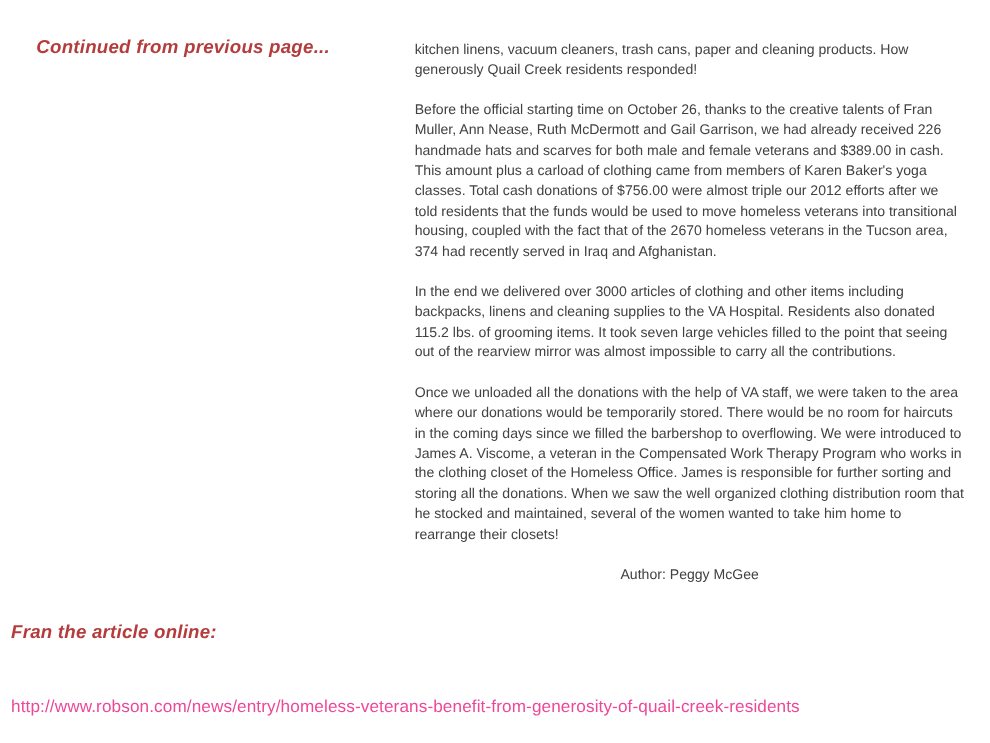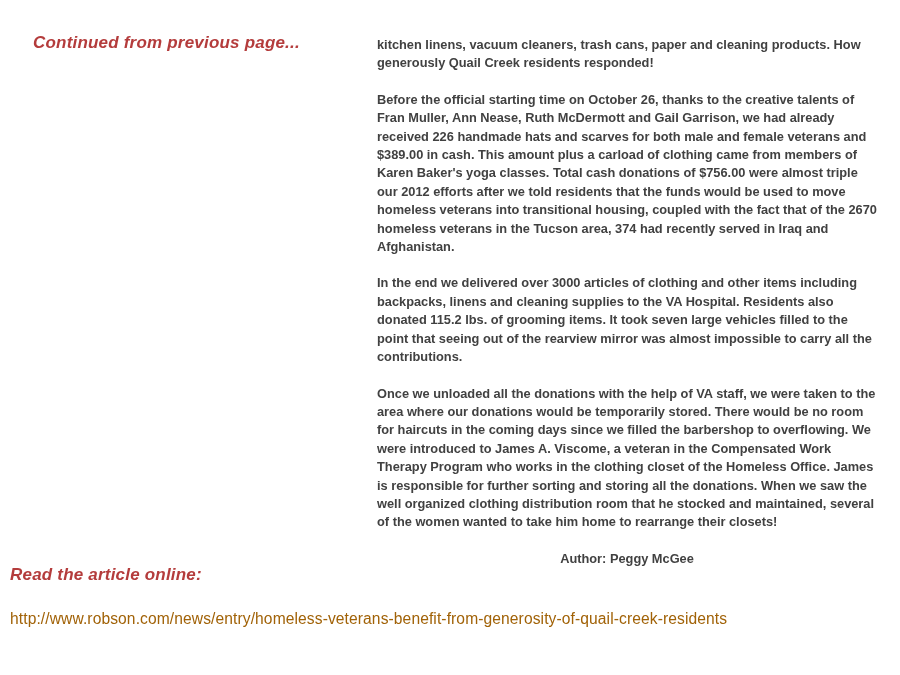--- a/index.html
+++ b/index.html
@@ -29,37 +29,36 @@
     left: 33px;
     top: 33px;
   }
   .read-online-note {
     left: 10px;
     top: 565px;
   }
   .article-url {
     position: absolute;
     left: 10px;
-    top: 610px;
+    top: 634px;
     font-size: 15.6px;
     letter-spacing: 0.1px;
-    color: #a16207;
+    color: #ec4899;
     text-decoration: none;
     white-space: nowrap;
     cursor: pointer;
   }
   .article-column {
     position: absolute;
     left: 377px;
     top: 36px;
     width: 500px;
     color: #414141;
     font-size: 12.8px;
     line-height: 18.4px;
-    font-weight: bold;
   }
   .article-column p {
     margin: 0 0 18px 0;
   }
   .author-line {
     margin: 0;
     text-align: center;
   }
 </style>
 </head>
@@ -70,17 +69,17 @@
   <div class="red-note continued-note">Continued from previous page...</div>
 
   <div class="article-column">
     <p>kitchen linens, vacuum cleaners, trash cans, paper and cleaning products. How generously Quail Creek residents responded!</p>
     <p>Before the official starting time on October 26, thanks to the creative talents of Fran Muller, Ann Nease, Ruth McDermott and Gail Garrison, we had already received 226 handmade hats and scarves for both male and female veterans and $389.00 in cash. This amount plus a carload of clothing came from members of Karen Baker's yoga classes. Total cash donations of $756.00 were almost triple our 2012 efforts after we told residents that the funds would be used to move homeless veterans into transitional housing, coupled with the fact that of the 2670 homeless veterans in the Tucson area, 374 had recently served in Iraq and Afghanistan.</p>
     <p>In the end we delivered over 3000 articles of clothing and other items including backpacks, linens and cleaning supplies to the VA Hospital. Residents also donated 115.2 lbs. of grooming items. It took seven large vehicles filled to the point that seeing out of the rearview mirror was almost impossible to carry all the contributions.</p>
     <p>Once we unloaded all the donations with the help of VA staff, we were taken to the area where our donations would be temporarily stored. There would be no room for haircuts in the coming days since we filled the barbershop to overflowing. We were introduced to James A. Viscome, a veteran in the Compensated Work Therapy Program who works in the clothing closet of the Homeless Office. James is responsible for further sorting and storing all the donations. When we saw the well organized clothing distribution room that he stocked and maintained, several of the women wanted to take him home to rearrange their closets!</p>
     <p class="author-line">Author: Peggy McGee</p>
   </div>
 
-  <div class="red-note read-online-note">Read the article online:</div>
+  <div class="red-note read-online-note">Fran the article online:</div>
 
   <a class="article-url">http://www.robson.com/news/entry/homeless-veterans-benefit-from-generosity-of-quail-creek-residents</a>
 
 </div>
 
 </body></html>

